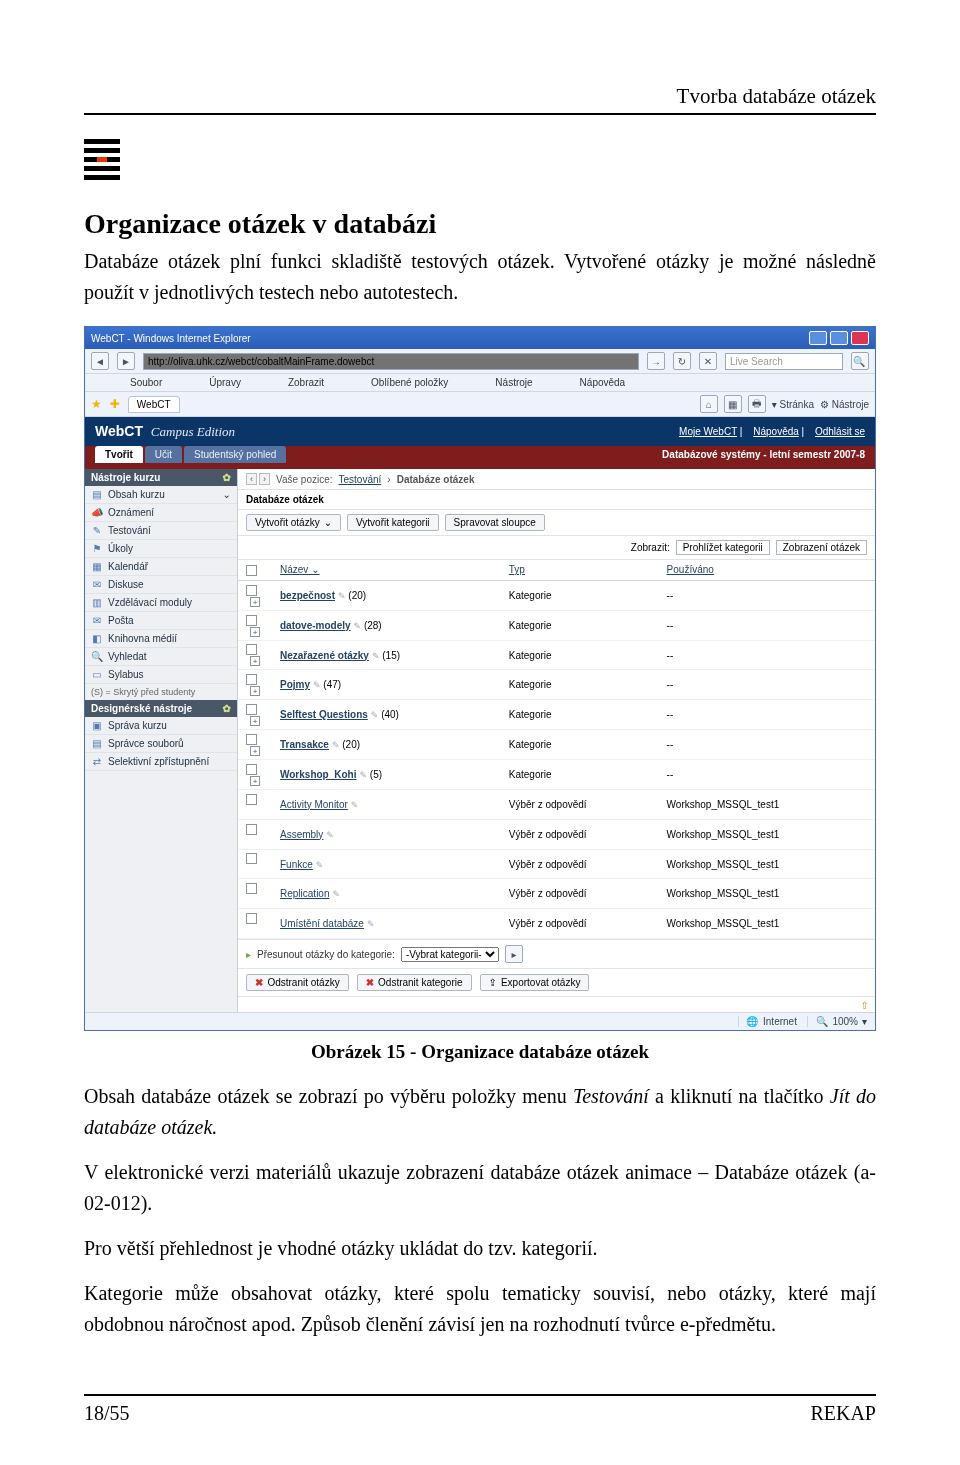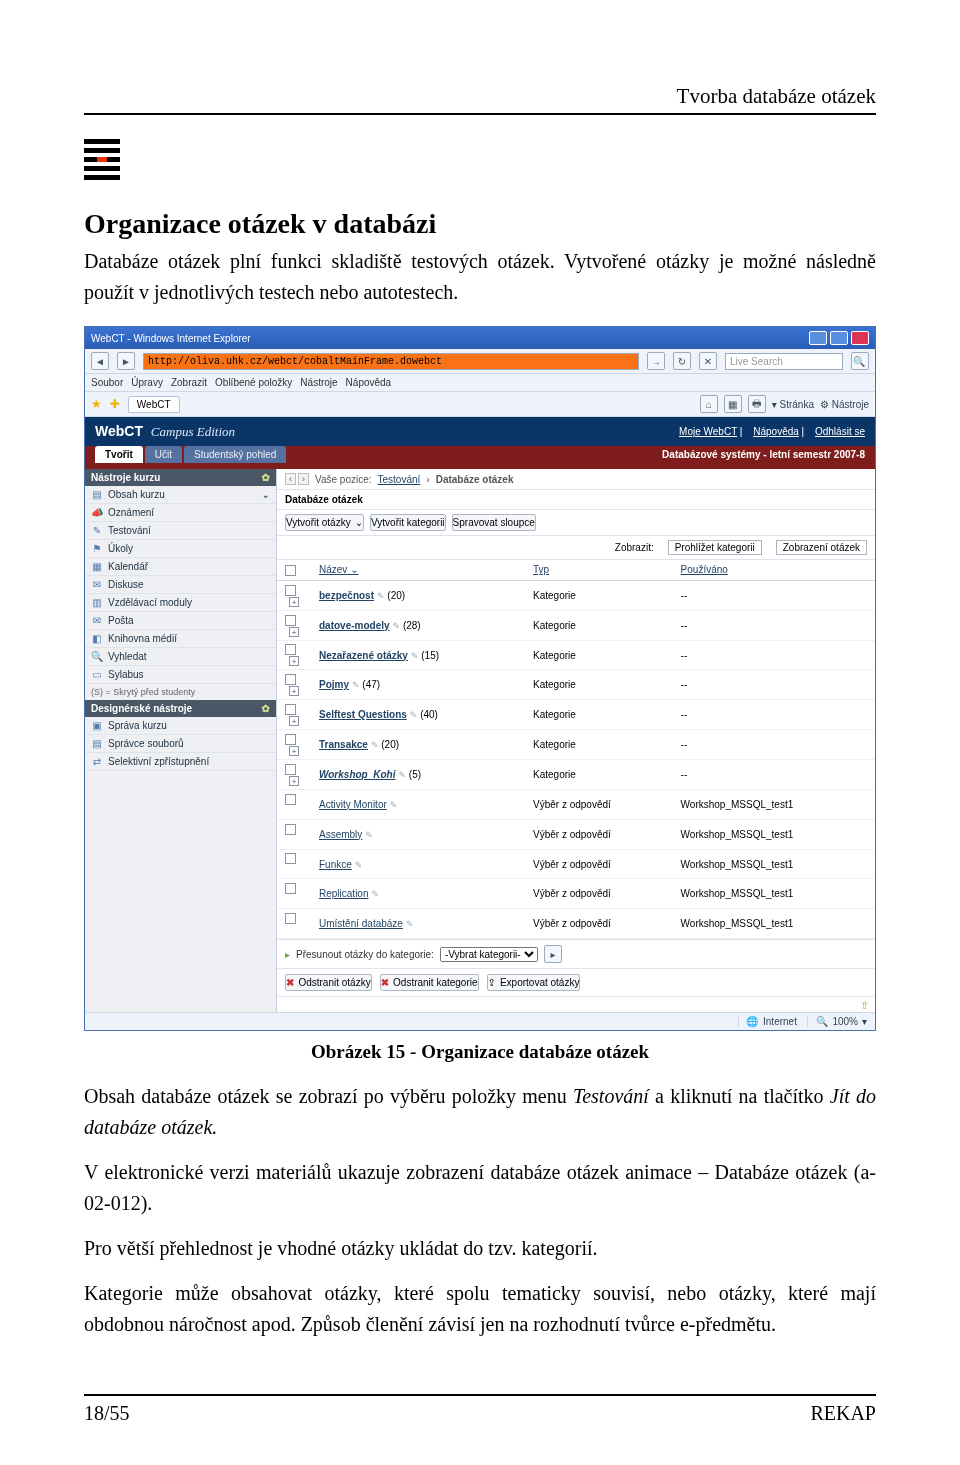--- a/index.html
+++ b/index.html
@@ -65,24 +65,24 @@
     justify-content: space-between; align-items: center;
   }
   .winbtns { display: flex; gap: 3px; }
   .winbtns div { width: 18px; height: 14px; background: #5a8fe0; border: 1px solid #fff; border-radius: 2px; }
   .winbtns .close { background: #d35; }
   .addr-row, .menu-row, .fav-row {
     display: flex; align-items: center; gap: 8px;
     padding: 3px 6px; border-bottom: 1px solid #cfd6e4;
     background: #eef2fa;
   }
-  .addr-input { flex: 1; background: #f97316; border: 1px solid #9ab; padding: 2px 4px; font-size: 10px; font-family: Liberation Mono, monospace; }
+  .addr-input { flex: 1; background: #737373; border: 1px solid #9ab; padding: 2px 4px; font-size: 10px; }
   .search-input { width: 118px; background: #fff; border: 1px solid #9ab; padding: 2px 4px; font-size: 10px; color: #999; }
   .sq { width: 18px; height: 18px; border: 1px solid #9ab; background: #f3f6fb; border-radius: 2px; display:flex;align-items:center;justify-content:center; font-size:10px;color:#456; }
-  .menu-row span { color: #333; }
+  .menu-row span { color: #333; margin-left: 39px; }
   .fav-row .star { color: #f5b301; font-size: 12px; }
   .fav-row .tab { border:1px solid #b8c4da; background:#fff; padding:2px 8px; border-radius:3px 3px 0 0; }
   .fav-right { margin-left:auto; display:flex; gap:6px; align-items:center; color:#345; }
 
   .webct-brand {
     background: #0b3566; color: #fff; padding: 6px 10px;
     display:flex; justify-content:space-between; align-items:center;
   }
   .brand-left { font-size: 14px; }
   .brand-left b { font-weight: bold; }
@@ -90,36 +90,36 @@
   .brand-right a { color:#fff; text-decoration: underline; margin-left:8px; font-size:10px; }
   .course-row {
     background:#7f1d1d; padding:0 10px 6px 10px; color:#fff;
     display:flex; justify-content:space-between; align-items:center; font-size:10px;
   }
   .mode-tabs { display:flex; gap:2px; }
   .mode-tab { padding:3px 10px; background:#55719f; border-radius:3px 3px 0 0; color:#e8eef8;}
   .mode-tab.active { background:#fff; color:#000; font-weight:bold; }
 
   .two-col { display:flex; }
-  .leftnav { width:192px; background:#eef0f4; border-right:1px solid #c8cedb; }
+  .leftnav { width:153px; background:#eef0f4; border-right:1px solid #c8cedb; }
   .nav-head { background:#4a5767; color:#fff; padding:3px 6px; font-weight:bold; display:flex; justify-content:space-between; align-items:center; }
   .nav-head .gear { color:#cfe08a; }
   .nav-item { padding:3px 6px; border-bottom:1px solid #dfe3ea; display:flex; align-items:center; gap:5px; color:#234; }
   .nav-item .ic { width:12px; text-align:center; color:#5679b0; }
   .nav-note { padding:3px 6px; color:#666; font-size:9px; }
 
   .main { flex:1; background:#fff; }
   .bc { padding:4px 8px; color:#555; border-bottom:1px solid #e0e3ea; display:flex; align-items:center; gap:6px; }
   .bc a { color:#246; text-decoration:underline; }
   .bc .arrow-pair { display:flex; gap:2px; }
   .bc .arrow-pair span { border:1px solid #bbb; padding:0 3px; background:#f3f3f3; font-size:9px;}
   .panel-title { font-weight:bold; padding:4px 8px; border-bottom:1px solid #e0e3ea; }
   .toolbar { padding:4px 8px; display:flex; gap:6px; border-bottom:1px solid #e0e3ea; }
-  .btn { border:1px solid #aeb6c5; background:#f4f6fa; padding:2px 0; border-radius:2px; font-size:10px; display:flex; align-items:center; gap:4px;}
-  .disp-row { padding:4px 8px; display:flex; justify-content:flex-end; gap:14px; align-items:center; border-bottom:1px solid #e0e3ea; }
+  .btn { border:1px solid #aeb6c5; background:#f4f6fa; padding:2px 8px; border-radius:2px; font-size:10px; display:flex; align-items:center; gap:4px;}
+  .disp-row { padding:4px 8px; display:flex; justify-content:flex-end; gap:6px; align-items:center; border-bottom:1px solid #e0e3ea; }
   .disp-row .sel { border:1px solid #aeb6c5; background:#fff; padding:1px 6px; }
 
   table.grid { width:100%; border-collapse:collapse; }
   table.grid th { text-align:left; font-weight:normal; padding:4px 8px; border-bottom:1px solid #d0d5e0; color:#246; text-decoration:underline; }
   table.grid th.first { width:30px; text-decoration:none;}
   table.grid td { padding:3px 8px; border-bottom:1px solid #eef0f4; }
   .cb { display:inline-block; width:11px; height:11px; border:1px solid #8a93a5; background:#fff; vertical-align:middle;}
   .exp { display:inline-block; width:10px; height:10px; border:1px solid #8a93a5; font-size:8px; line-height:9px; text-align:center; margin:0 4px; color:#555;}
   .lnk { color:#246; text-decoration:underline; }
   .pencil { color:#9ab; font-size:9px; margin-left:3px;}
@@ -350,21 +350,21 @@
                   <td>--</td>
                 </tr>
                 <tr>
                   <td><span class="cb"></span><span class="exp">+</span></td>
                   <td><span class="lnk" style="font-weight: bold;">Transakce</span><span class="pencil">✎</span><span> (20)</span></td>
                   <td>Kategorie</td>
                   <td>--</td>
                 </tr>
                 <tr>
                   <td><span class="cb"></span><span class="exp">+</span></td>
-                  <td><span class="lnk" style="font-weight: bold; font-style: italic;">Workshop_Kohi</span><span class="pencil">✎</span><span> (5)</span></td>
+                  <td><span class="lnk" style="font-weight: bold;">Workshop_Kohi</span><span class="pencil">✎</span><span> (5)</span></td>
                   <td>Kategorie</td>
                   <td>--</td>
                 </tr>
                 <tr>
                   <td><span class="cb"></span><span style="display:inline-block;width:18px"></span></td>
                   <td><span class="lnk">Activity Monitor</span><span class="pencil">✎</span></td>
                   <td>Výběr z odpovědí</td>
                   <td>Workshop_MSSQL_test1</td>
                 </tr>
                 <tr>

